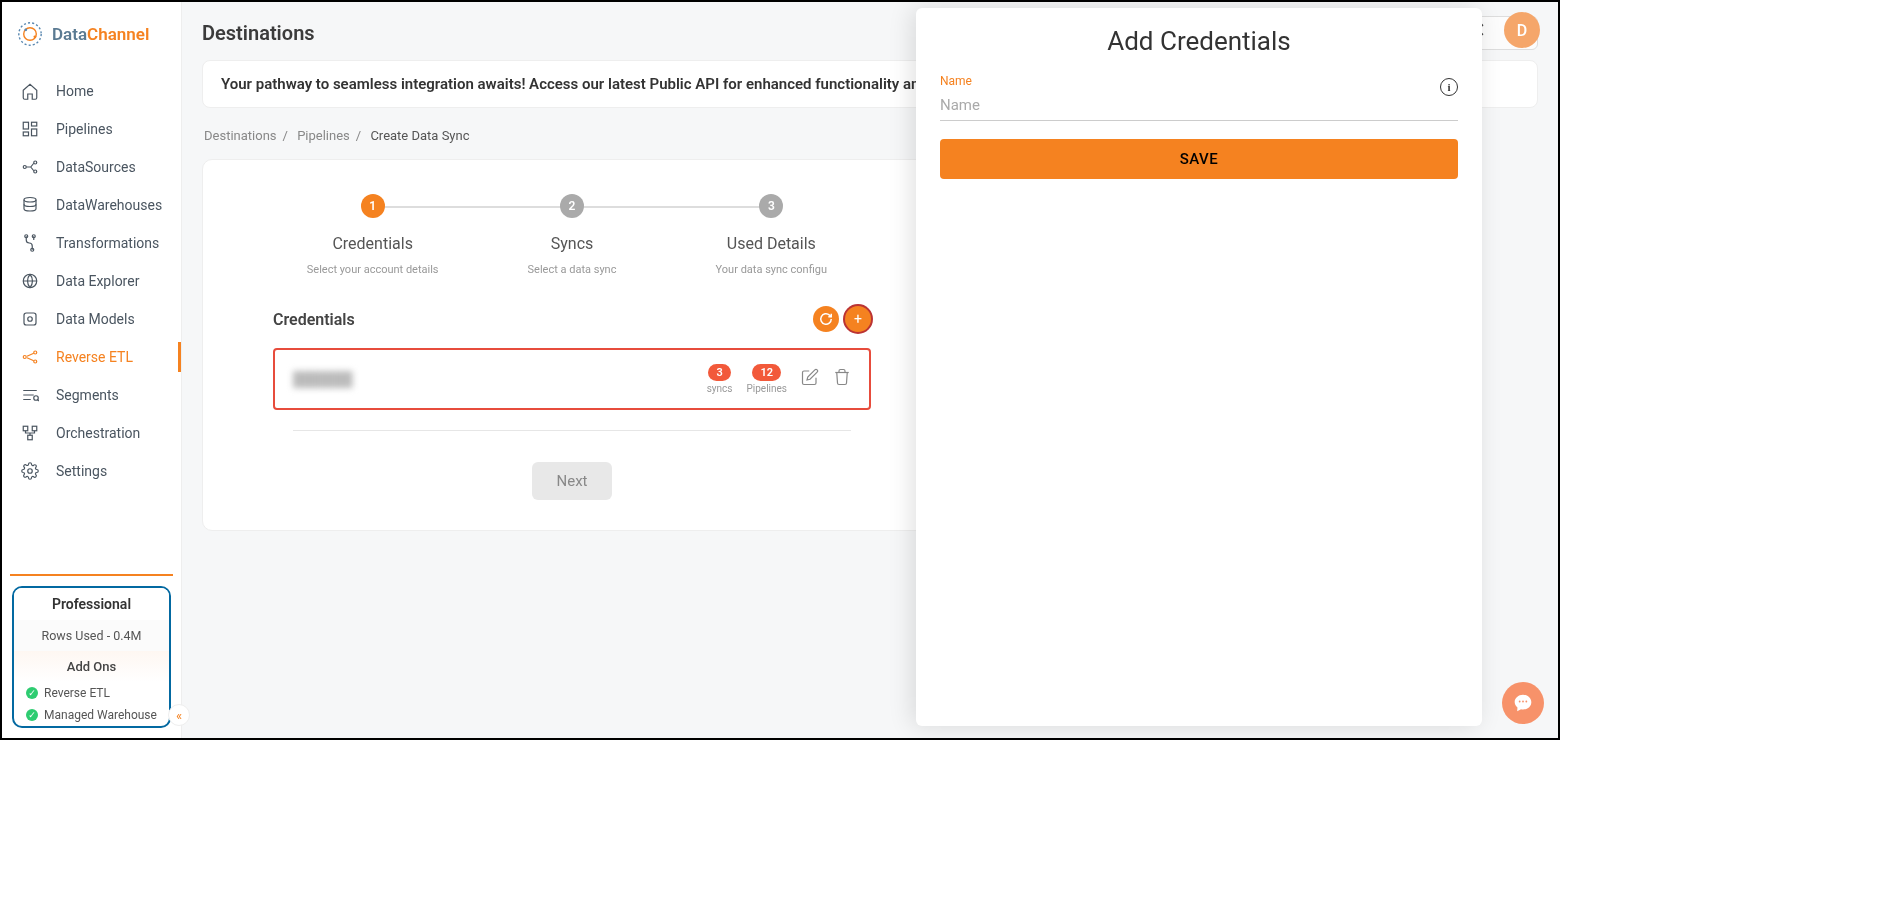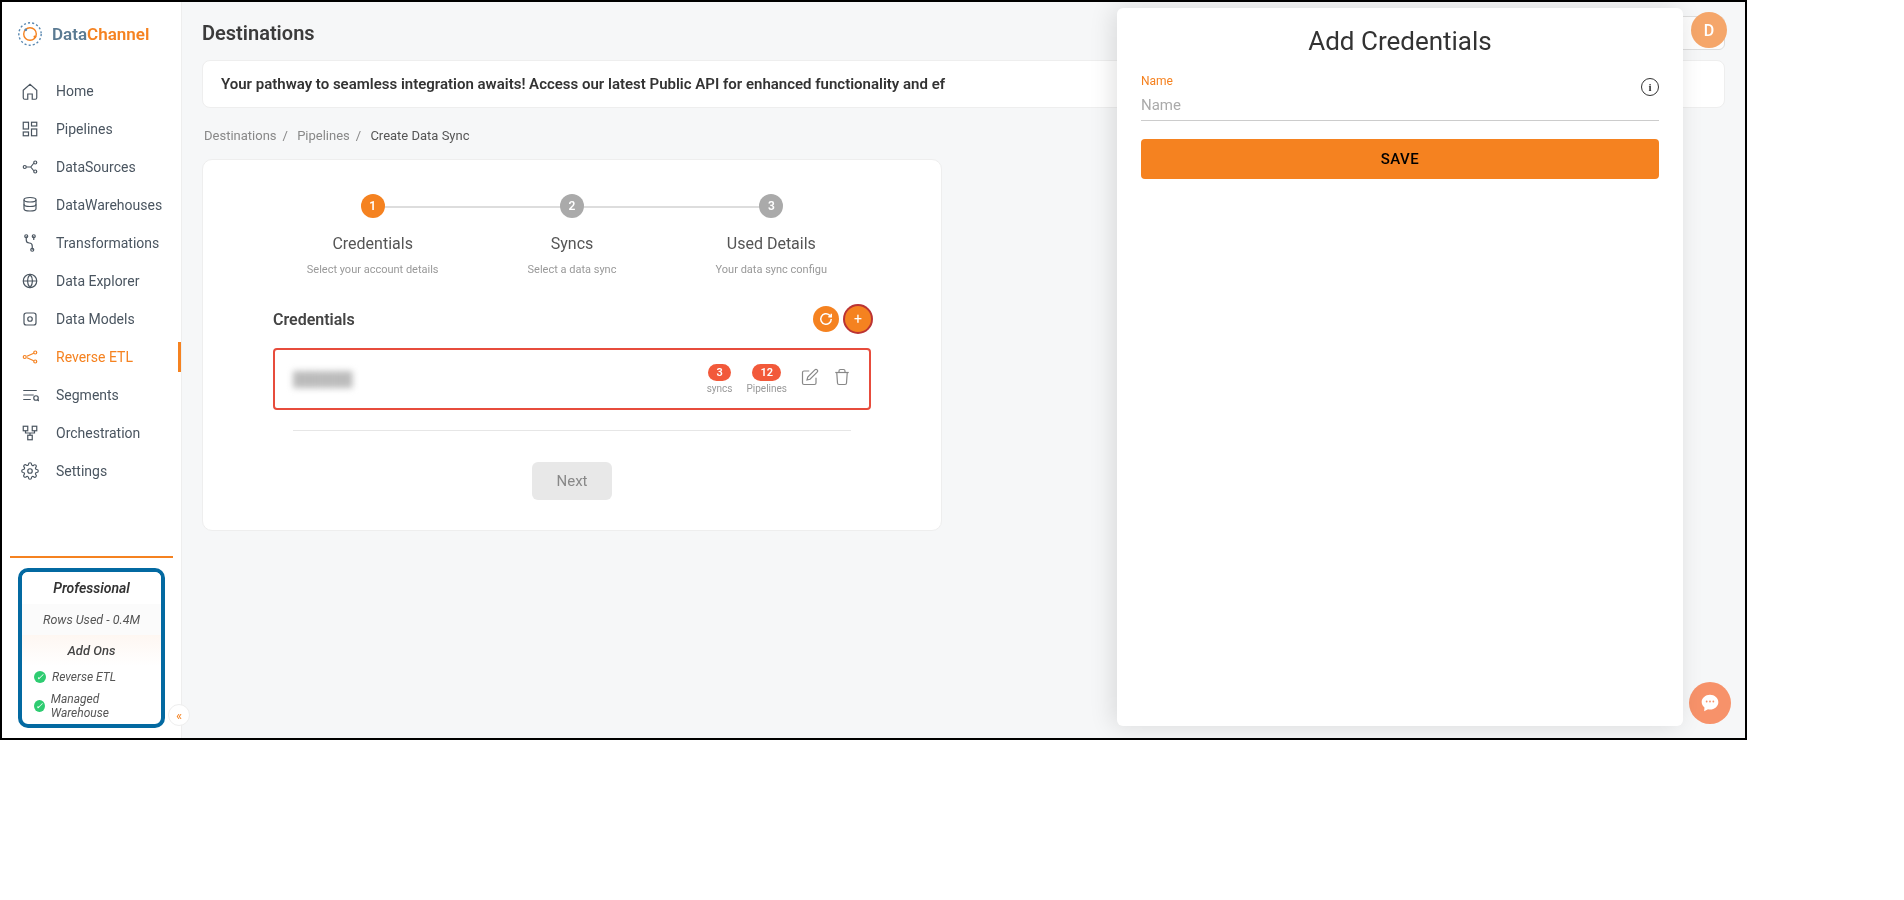--- a/index.html
+++ b/index.html
@@ -1,31 +1,31 @@
 <!DOCTYPE html>
 <html><head>
 <meta charset="utf-8">
 <style>
   * { box-sizing: border-box; margin: 0; padding: 0; font-family: -apple-system, BlinkMacSystemFont, "Segoe UI", Roboto, sans-serif; }
   body { width: 1904px; height: 900px; overflow: hidden; position: relative; }
-  .frame { width: 1747px; height: 740px; border: 2px solid #000; position: relative; background: #f6f7f8; overflow: hidden; }
+  .frame { width: 1560px; height: 740px; border: 2px solid #000; position: relative; background: #f6f7f8; overflow: hidden; }
   .sidebar { position: absolute; left: 0; top: 0; width: 180px; height: 100%; background: #fff; border-right: 1px solid #eee; display: flex; flex-direction: column; }
   .logo-row { display: flex; align-items: center; gap: 8px; padding: 18px 14px; }
   .logo-svg { width: 28px; height: 28px; }
   .logo-text { font-size: 17px; font-weight: 600; }
   .logo-data { color: #5a7a92; }
   .logo-channel { color: #f58220; }
   .nav { flex: 1; padding: 6px 0; }
   .nav-item { display: flex; align-items: center; gap: 16px; padding: 9px 18px; color: #4a5560; font-size: 14px; cursor: pointer; position: relative; }
   .nav-item.active { color: #f58220; }
   .nav-item.active::after { content: ""; position: absolute; right: 0; top: 4px; bottom: 4px; width: 3px; background: #f58220; }
   .nav-icon { width: 20px; height: 20px; display: flex; align-items: center; justify-content: center; color: inherit; }
   .nav-icon svg { width: 18px; height: 18px; stroke: currentColor; fill: none; stroke-width: 1.6; }
   .plan-divider { height: 2px; background: #f58220; margin: 0 8px 10px; }
-  .plan-card { margin: 0 16px 10px; border: 4px solid #0369a1; border-radius: 10px; overflow: hidden; font-style: italic; }
+  .plan-card { margin: 0 10px 10px; border: 2px solid #0369a1; border-radius: 10px; overflow: hidden; }
   .plan-title { text-align: center; font-size: 14px; font-weight: 600; color: #333; padding: 8px 0; background: #fff; }
   .plan-rows { font-size: 12.5px; color: #555; text-align: center; padding: 8px 0; background: #fbfbfb; }
   .plan-addons { text-align: center; font-size: 13px; color: #444; padding: 8px 0; background: linear-gradient(#fef7f2, #fff); font-weight: 500; }
   .addon-line { display: flex; align-items: center; gap: 6px; font-size: 12px; color: #555; padding: 4px 12px; }
   .addon-check { width: 12px; height: 12px; border-radius: 50%; background: #2ecc71; display: flex; align-items: center; justify-content: center; color: #fff; font-size: 9px; }
   .collapse-btn { position: absolute; left: 166px; bottom: 12px; width: 22px; height: 22px; border-radius: 50%; background: #fff; border: 1px solid #eee; color: #f58220; display: flex; align-items: center; justify-content: center; font-size: 13px; cursor: pointer; }
 
   .main { position: absolute; left: 180px; right: 0; top: 0; bottom: 0; padding: 0 20px; }
   .header-row { display: flex; align-items: center; justify-content: space-between; padding: 14px 0 10px; }
   .page-title { font-size: 20px; font-weight: 600; color: #3b3b3b; }
@@ -64,21 +64,21 @@
   .cred-meta { display: flex; align-items: center; gap: 14px; }
   .badge-col { display: flex; flex-direction: column; align-items: center; gap: 2px; }
   .badge { background: #f2593a; color: #fff; border-radius: 10px; padding: 2px 8px; font-size: 11px; font-weight: 600; min-width: 20px; text-align: center; }
   .badge-label { font-size: 10px; color: #999; }
   .row-icon { color: #888; cursor: pointer; }
   .row-icon svg { width: 18px; height: 18px; stroke: currentColor; fill: none; stroke-width: 1.6; }
   .row-divider { height: 1px; background: #e6e6e6; margin: 20px 70px 0; }
 
   .next-btn { display: block; margin: 31px auto 0; padding: 10px 24px; background: #e8e8e8; color: #888; border: none; border-radius: 6px; font-size: 15px; cursor: not-allowed; }
 
-  .panel { position: absolute; top: 6px; right: 62px; bottom: 12px; width: 566px; background: #fff; border-radius: 6px; box-shadow: -4px 0 24px rgba(0,0,0,0.12); padding: 18px 24px; z-index: 20; }
+  .panel { position: absolute; top: 6px; right: 76px; bottom: 12px; width: 566px; background: #fff; border-radius: 6px; box-shadow: -4px 0 24px rgba(0,0,0,0.12); padding: 18px 24px; z-index: 20; }
   .panel-title { text-align: center; font-size: 26px; color: #333; font-weight: 400; margin-bottom: 18px; }
   .panel-field-label { font-size: 12px; color: #f58220; margin-bottom: 2px; display: block; }
   .panel-field-wrap { position: relative; margin-bottom: 18px; }
   .panel-input { width: 100%; border: none; border-bottom: 1px solid #ccc; padding: 6px 28px 6px 0; font-size: 15px; color: #333; background: transparent; outline: none; }
   .panel-input::placeholder { color: #aaa; }
   .info-icon { position: absolute; right: 0; top: 4px; width: 18px; height: 18px; border: 1.6px solid #333; border-radius: 50%; display: flex; align-items: center; justify-content: center; font-size: 11px; font-weight: 700; color: #333; font-family: serif; }
   .save-btn { width: 100%; background: #f58220; color: #000000; border: none; border-radius: 4px; padding: 11px 0; font-size: 15px; font-weight: 500; letter-spacing: 0.5px; cursor: pointer; }
 
   .chat-fab { position: absolute; right: 14px; bottom: 14px; width: 42px; height: 42px; border-radius: 50%; background: #f7926a; display: flex; align-items: center; justify-content: center; color: #fff; cursor: pointer; }
   .chat-fab svg { width: 20px; height: 20px; fill: #fff; }

